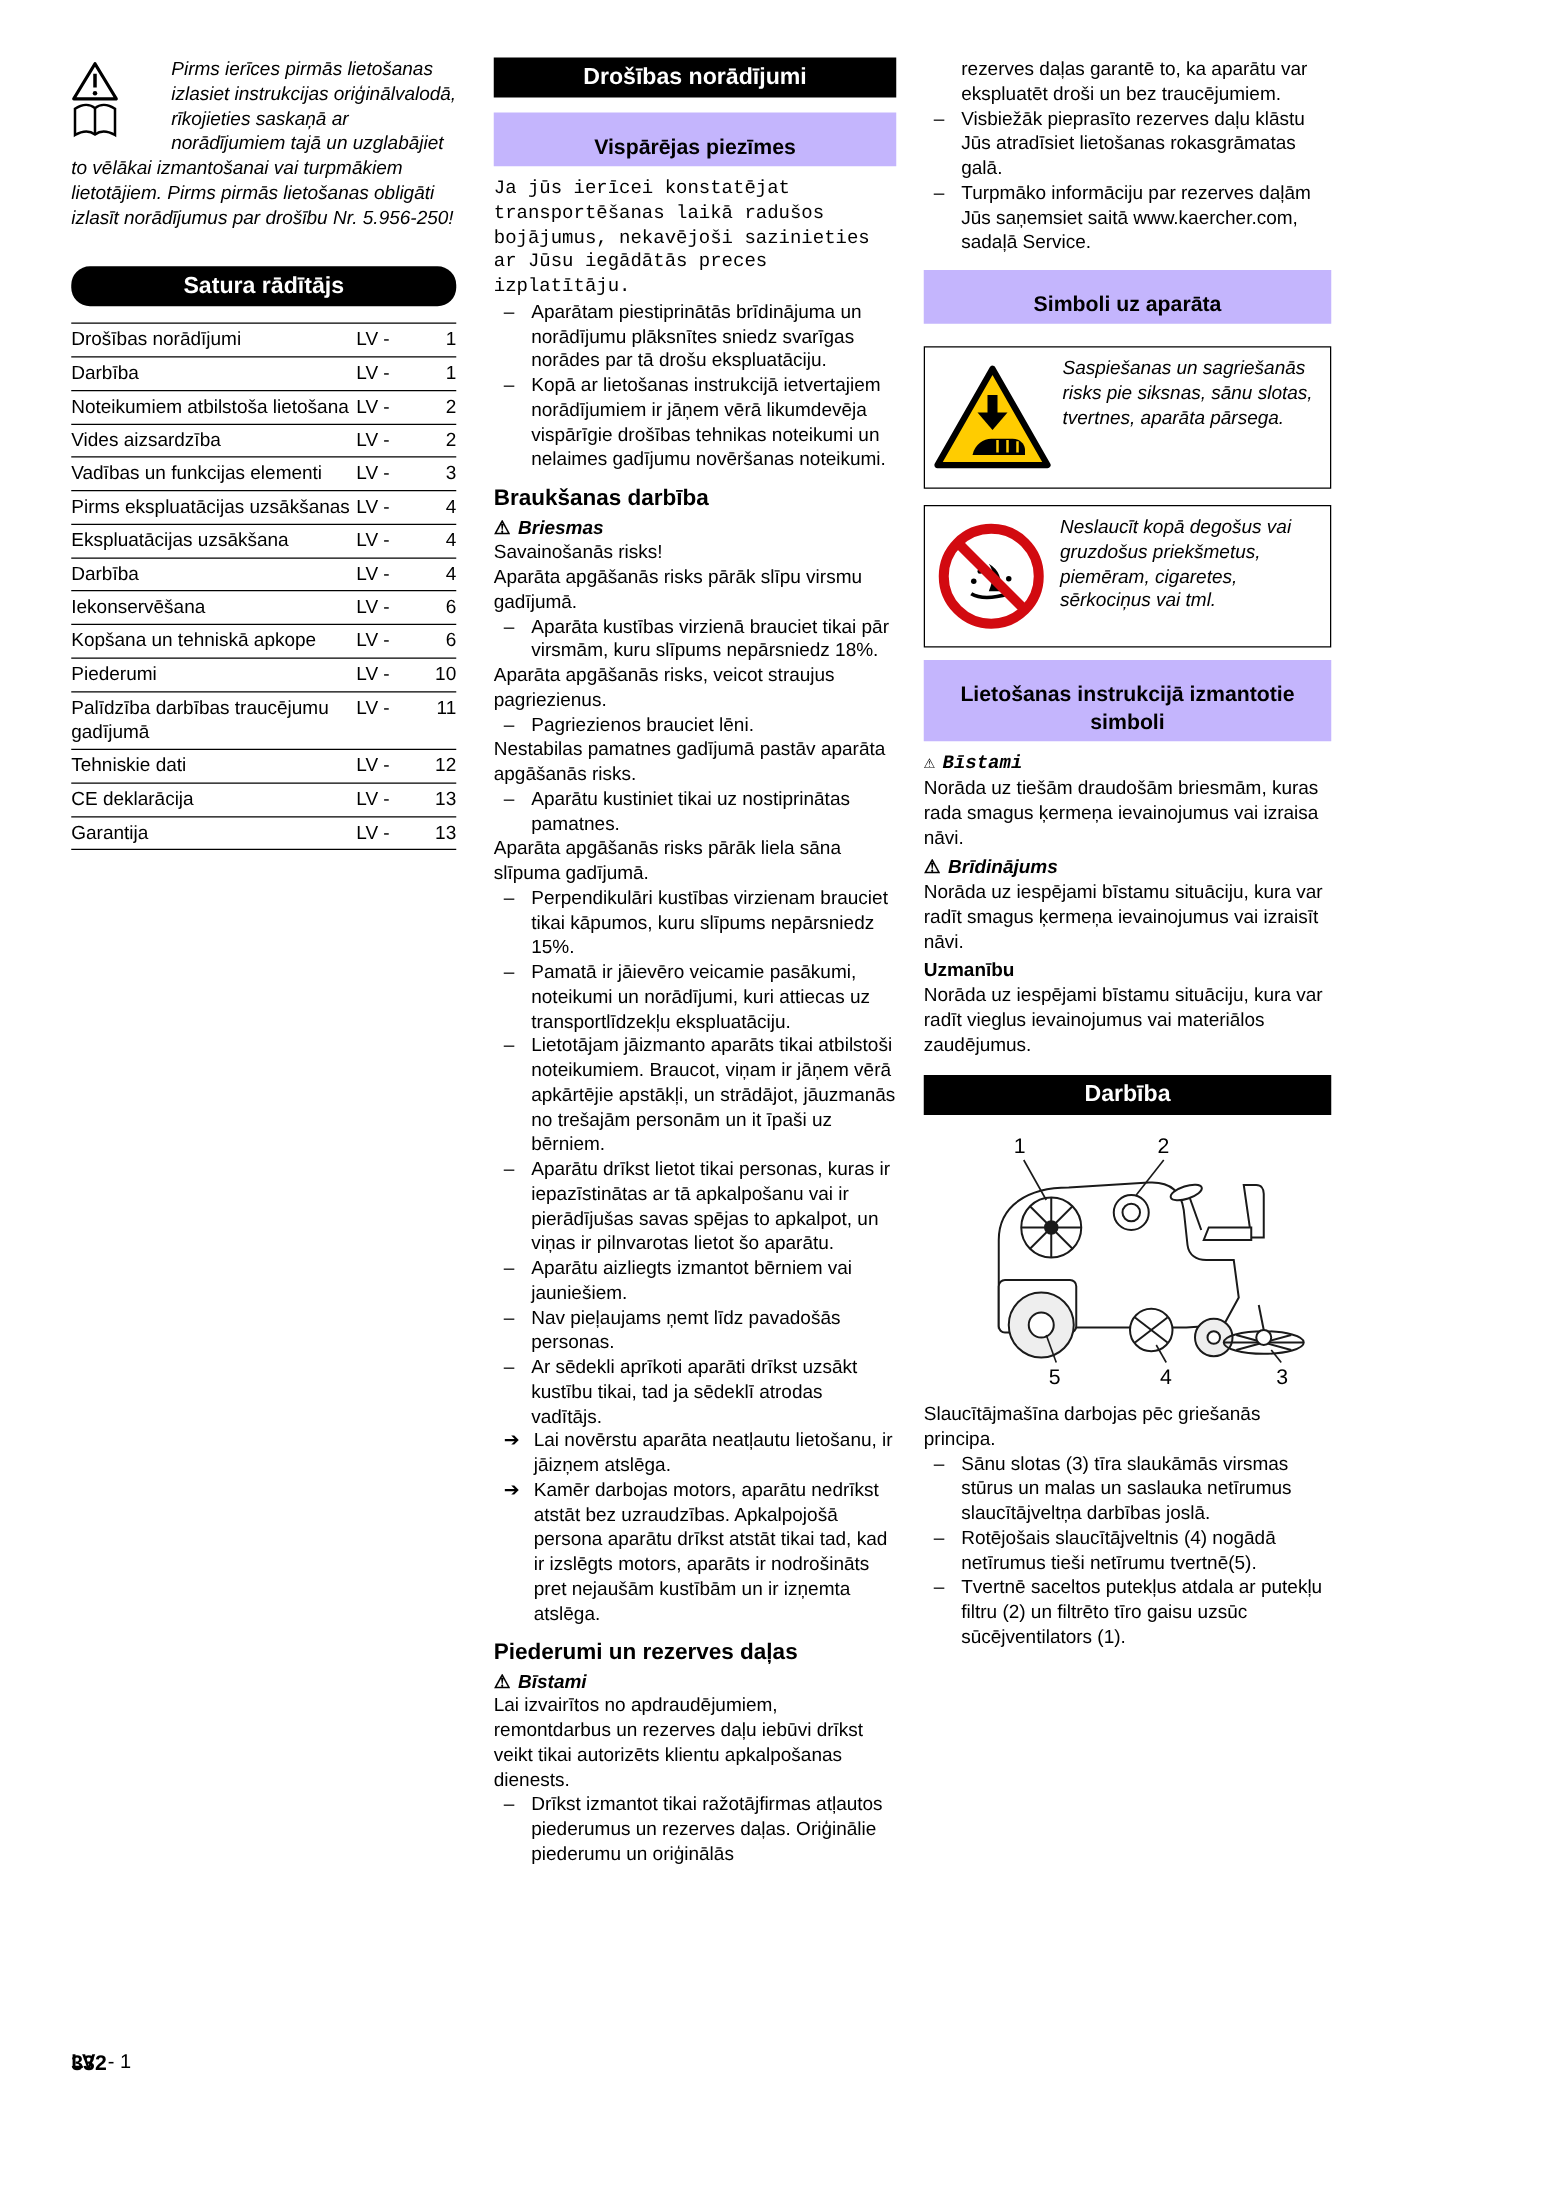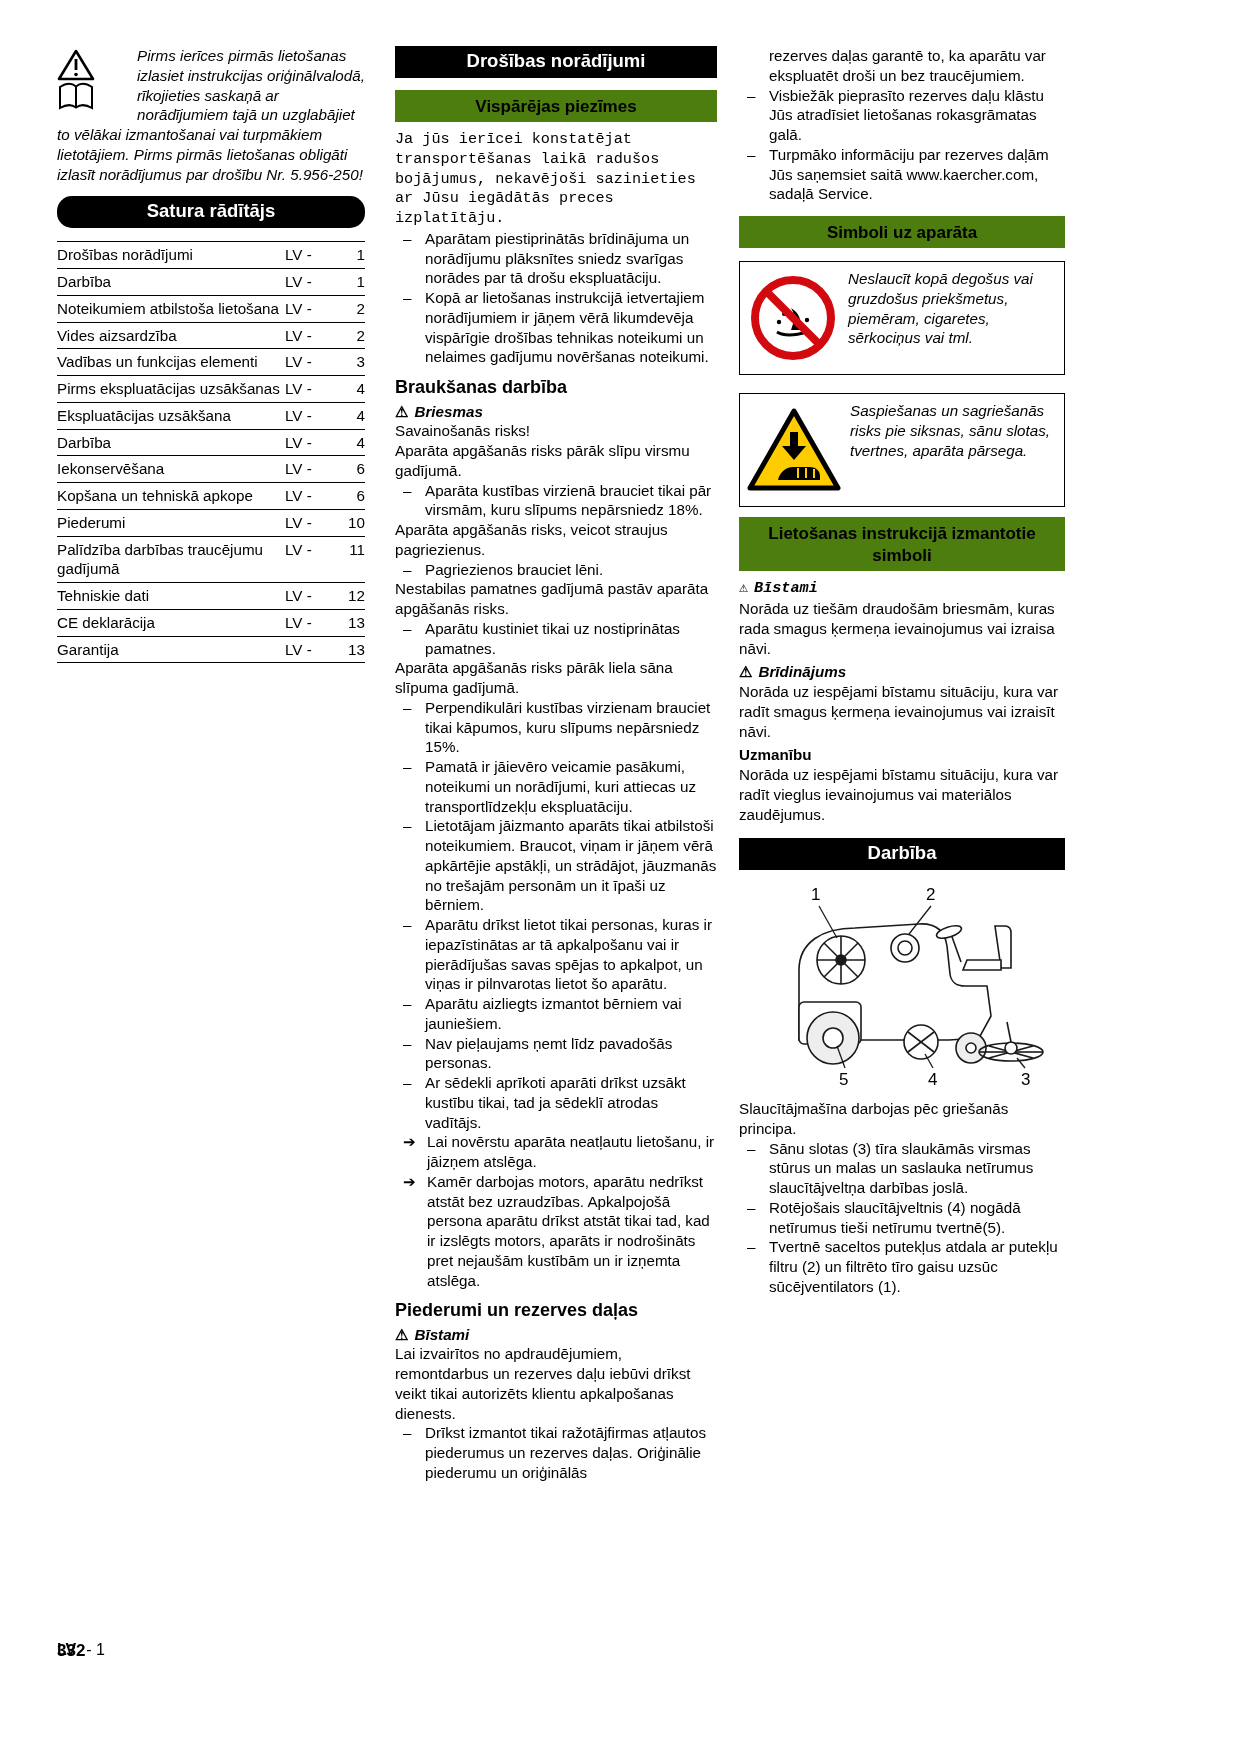--- a/index.html
+++ b/index.html
@@ -10,22 +10,22 @@
     font-family:"Liberation Sans", sans-serif;
     font-size:15.2px; line-height:1.3;
   }
   .page { position:absolute; left:57px; top:46px; width:1008px; display:flex; }
   .col-left  { width:308px; margin-right:30px; }
   .col-mid   { width:322px; margin-right:22px; }
   .col-right { width:326px; }
 
   .bar-black { background:#000; color:#fff; font-weight:bold; font-size:18.5px;
                text-align:center; padding:3px 2px 5px; }
-  .bar-gray  { background:#4d7c0f; color:#000; font-weight:bold; font-size:17px;
-               text-align:center; padding:6px 2px 4px; margin-top:12px; }
+  .bar-gray  { background:#c4b5fd; color:#000; font-weight:bold; font-size:17px;
+               text-align:center; padding:17px 2px 4px; margin-top:12px; }
 
   .intro-block { overflow:hidden;font-style:italic; }
   .intro-icons { float:left; width:80px; padding:2px 4px 2px 0; }
   .intro-icons svg { display:inline-block; vertical-align:middle; }
 
   .toc { margin-top:13px; border-top:1px solid #000; }
   .toc-row { display:flex; align-items:flex-start; border-bottom:1px solid #000; padding:3px 0; }
   .toc-label { flex:1 1 auto; padding-right:4px; }
   .toc-lv { flex:0 0 46px; }
   .toc-page { flex:0 0 34px; text-align:right; }
@@ -47,21 +47,21 @@
   .sym-icon { flex:0 0 106px; display:flex; justify-content:center; padding:10px 4px; }
   .sym-text { flex:1 1 auto; font-style:italic; padding:7px 8px 7px 2px; }
 
   .diagram { margin:12px 0 4px; text-align:center; }
 
   .footer-row { position:absolute; top:1640px; left:57px; width:962px; }
   .footer-page { position:absolute; left:0; top:0; font-weight:bold; font-size:17px; }
   .footer-center { width:100%; font-size:16px; }
   .footer-center .b { font-weight:bold; margin-right:10px; }
 
-  .mt4 { margin-top:4px; } .mt8 { margin-top:8px;font-family:Liberation Mono, monospace; } .mt12 { margin-top:12px;border-radius:15px; }
+  .mt4 { margin-top:4px; } .mt8 { margin-top:8px;font-family:Liberation Mono, monospace; } .mt12 { margin-top:29px;border-radius:15px; }
   svg text { font-family:"Liberation Sans", sans-serif; }
 </style>
 </head>
 <body>
 
 <div class="page">
 
   <div class="col-left">
     <div class="intro-block">
       <span class="intro-icons">
@@ -246,48 +246,48 @@
         <span class="bullet">–</span>
         <span>Visbiežāk pieprasīto rezerves daļu klāstu Jūs atradīsiet lietošanas rokasgrāmatas galā.</span>
       </div>
     <div class="dash-item">
         <span class="bullet">–</span>
         <span>Turpmāko informāciju par rezerves daļām Jūs saņemsiet saitā www.kaercher.com, sadaļā Service.</span>
       </div>
 
     <div class="bar-gray">Simboli uz aparāta</div>
 
+    <div class="sym-box" style="margin-top:18px">
+      <span class="sym-icon">
+        <svg width="100" height="92" viewBox="0 0 100 92">
+          <path d="M50,7 L94,84 L6,84 Z" fill="#ffcc00" stroke="#000" stroke-width="5" stroke-linejoin="round"></path>
+          <rect x="46" y="28" width="8" height="15" fill="#000"></rect>
+          <path d="M38,42 L62,42 L50,56 Z" fill="#000"></path>
+          <path d="M34,76 c2,-9 9,-13 15,-13 l17,0 c6,0 10,4 10,9 l0,4 z" fill="#000"></path>
+          <line x1="54" y1="64" x2="54" y2="74" stroke="#ffcc00" stroke-width="2"></line>
+          <line x1="62" y1="64" x2="62" y2="74" stroke="#ffcc00" stroke-width="2"></line>
+          <line x1="70" y1="65" x2="70" y2="74" stroke="#ffcc00" stroke-width="2"></line>
+        </svg>
+      </span>
+      <span class="sym-text">Saspiešanas un sagriešanās risks pie siksnas, sānu slotas, tvertnes, aparāta pārsega.</span>
+    </div>
+
     <div class="sym-box">
       <span class="sym-icon">
         <svg width="92" height="92" viewBox="0 0 92 92">
           <circle cx="46" cy="46" r="38" fill="#fff" stroke="#d20a10" stroke-width="8"></circle>
           <path d="M44,58 q6,-14 0,-22 q12,7 9,22 z" fill="#000"></path>
           <path d="M30,60 q10,6 30,0" stroke="#000" stroke-width="3" fill="none"></path>
           <circle cx="32" cy="50" r="2.2" fill="#000"></circle>
           <circle cx="60" cy="48" r="2.2" fill="#000"></circle>
           <circle cx="37" cy="42" r="2" fill="#000"></circle>
           <line x1="20" y1="20" x2="72" y2="72" stroke="#d20a10" stroke-width="8"></line>
         </svg>
       </span>
       <span class="sym-text">Neslaucīt kopā degošus vai gruzdošus priekšmetus, piemēram, cigaretes, sērkociņus vai tml.</span>
-    </div>
-
-    <div class="sym-box" style="margin-top:18px">
-      <span class="sym-icon">
-        <svg width="100" height="92" viewBox="0 0 100 92">
-          <path d="M50,7 L94,84 L6,84 Z" fill="#ffcc00" stroke="#000" stroke-width="5" stroke-linejoin="round"></path>
-          <rect x="46" y="28" width="8" height="15" fill="#000"></rect>
-          <path d="M38,42 L62,42 L50,56 Z" fill="#000"></path>
-          <path d="M34,76 c2,-9 9,-13 15,-13 l17,0 c6,0 10,4 10,9 l0,4 z" fill="#000"></path>
-          <line x1="54" y1="64" x2="54" y2="74" stroke="#ffcc00" stroke-width="2"></line>
-          <line x1="62" y1="64" x2="62" y2="74" stroke="#ffcc00" stroke-width="2"></line>
-          <line x1="70" y1="65" x2="70" y2="74" stroke="#ffcc00" stroke-width="2"></line>
-        </svg>
-      </span>
-      <span class="sym-text">Saspiešanas un sagriešanās risks pie siksnas, sānu slotas, tvertnes, aparāta pārsega.</span>
     </div>
 
     <div class="bar-gray" style="margin-top:10px">Lietošanas instrukcijā izmantotie simboli</div>
 
     <div class="warn-label mt8"><span class="glyph">⚠</span><span>Bīstami</span></div>
     <p class="p it">Norāda uz tiešām draudošām briesmām, kuras rada smagus ķermeņa ievainojumus vai izraisa nāvi.</p>
 
     <div class="warn-label mt4"><span class="glyph">⚠</span><span>Brīdinājums</span></div>
     <p class="p it">Norāda uz iespējami bīstamu situāciju, kura var radīt smagus ķermeņa ievainojumus vai izraisīt nāvi.</p>
 

